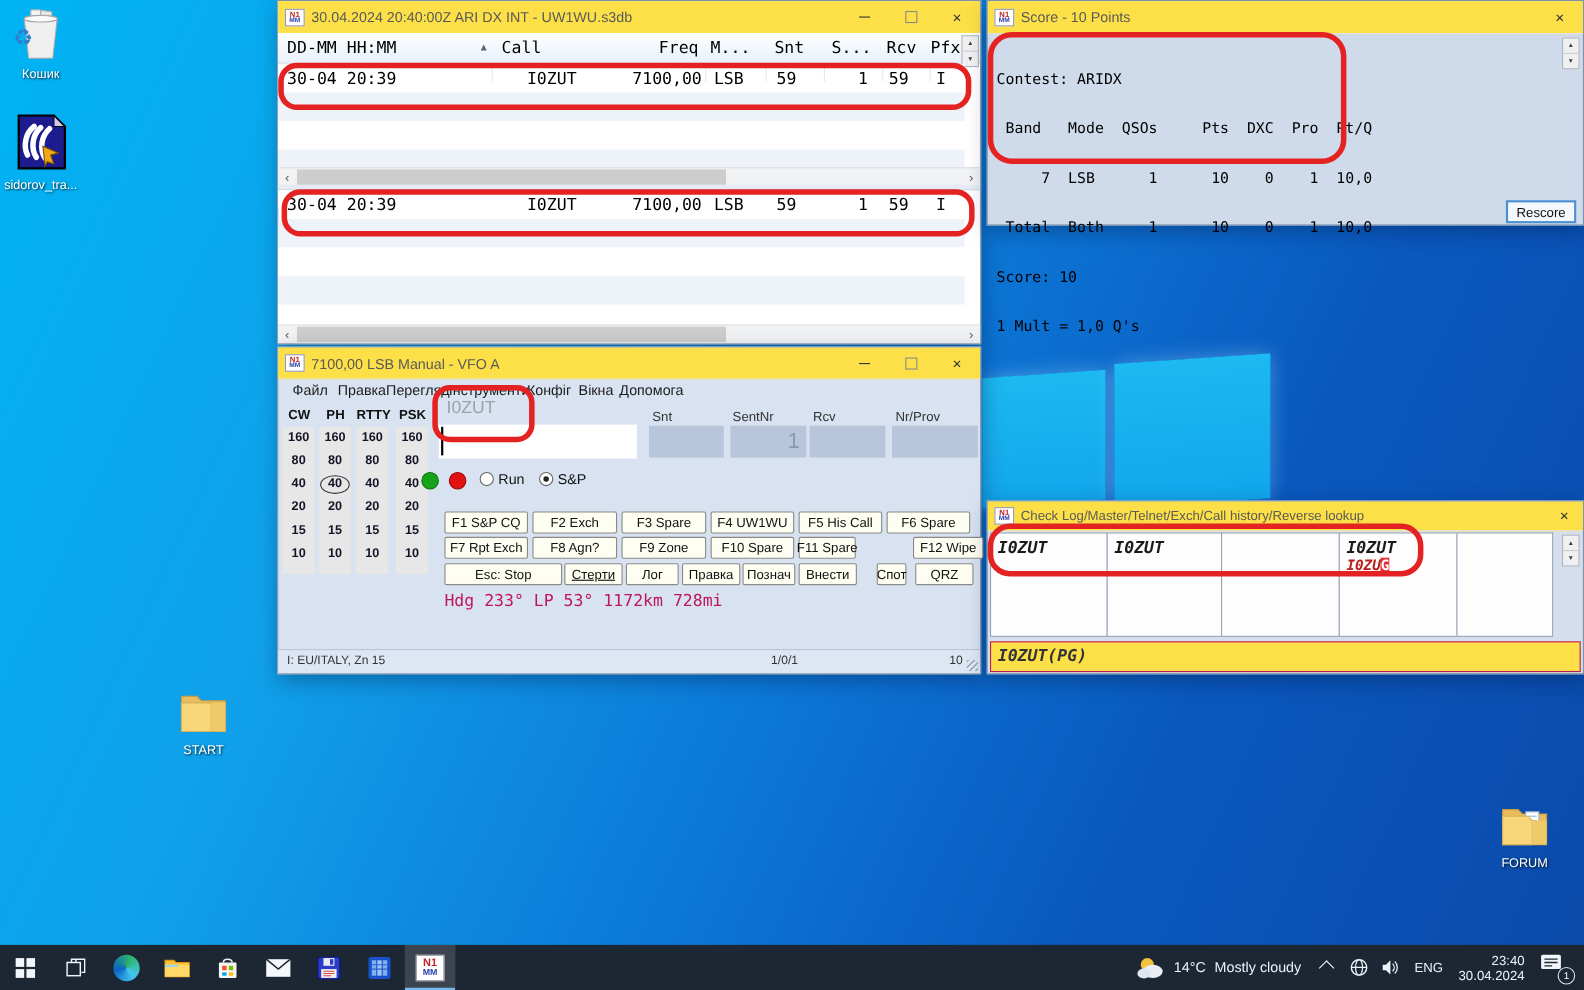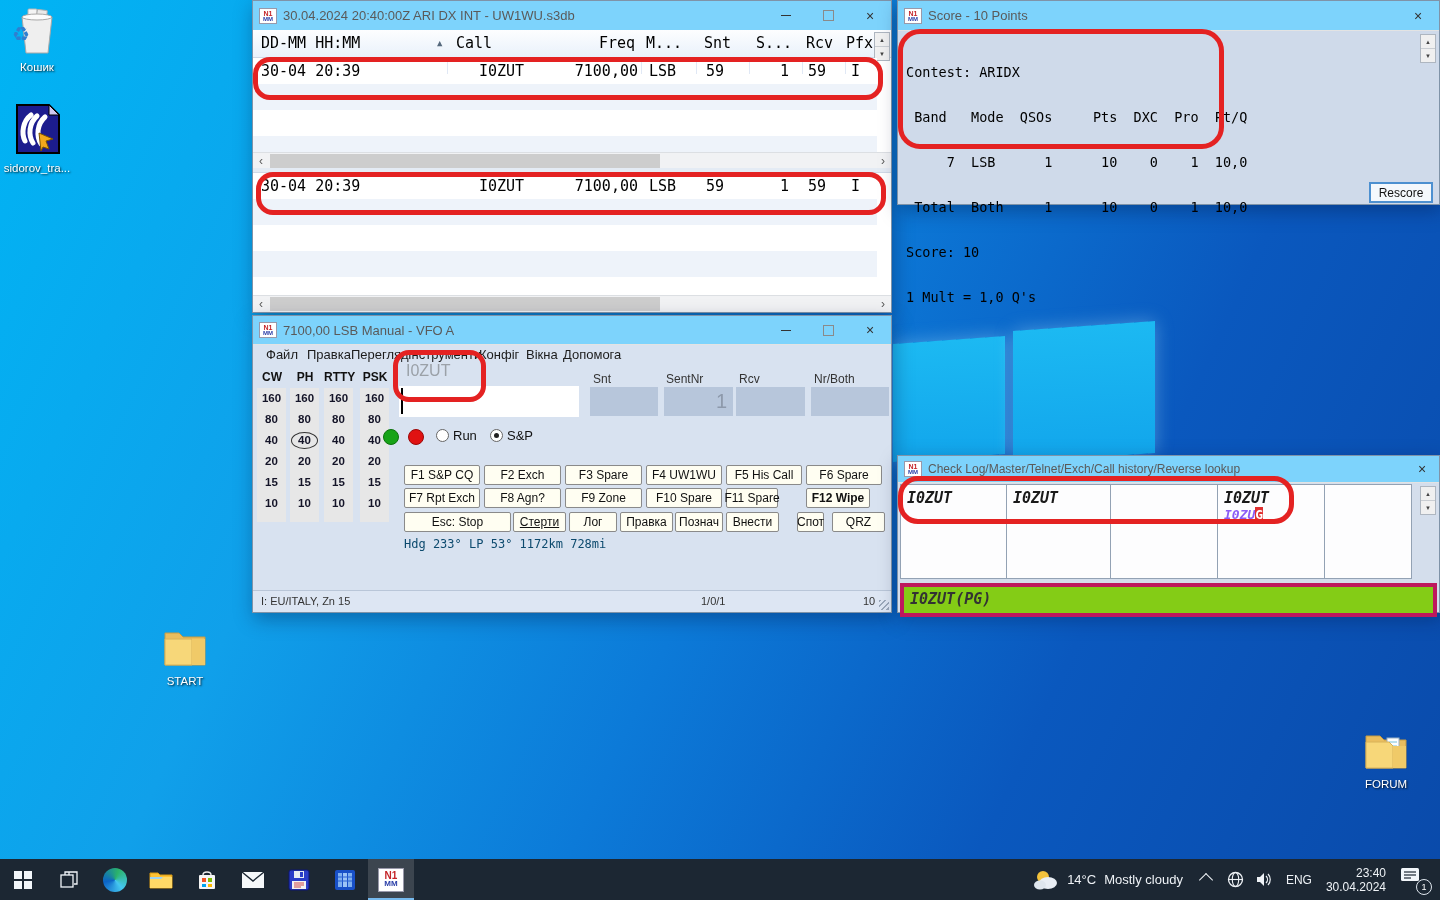--- a/index.html
+++ b/index.html
@@ -5,21 +5,21 @@
   html,body{margin:0;padding:0;}
   #screen{position:relative;width:1440px;height:900px;overflow:hidden;
     font-family:"Liberation Sans",sans-serif;
     background:linear-gradient(115deg,#00b4f4 0%,#10a0ea 28%,#0c7ad8 52%,#0a58be 74%,#0a4aaa 100%);}
   .abs{position:absolute;}
   .mono{font-family:"DejaVu Sans Mono",monospace;}
   
   .wp-pane{position:absolute;background:linear-gradient(180deg,#1cb9f2,#12a6ec);box-shadow:0 0 18px rgba(190,240,255,.35);z-index:1;}
   
   .window{position:absolute;background:#d6e0ee;border:1px solid #7f93a8;box-shadow:2px 6px 18px rgba(0,20,60,.35);z-index:5;box-sizing:border-box;}
-  .titlebar{position:absolute;left:0;top:0;right:0;height:28px;background:#7dd3fc;display:flex;align-items:center;border-bottom:1px solid #e3e3e3;}
+  .titlebar{position:absolute;left:0;top:0;right:0;height:28px;background:#fde047;display:flex;align-items:center;border-bottom:1px solid #e3e3e3;}
   .tb-title{font-size:13px;color:#5a5a5a;margin-left:6px;white-space:nowrap;overflow:hidden;}
   .tb-ctrls{margin-left:auto;display:flex;height:100%;}
   .tb-btn{width:42px;height:100%;display:flex;align-items:center;justify-content:center;color:#333;font-size:14px;}
   .min-glyph{display:block;width:10px;border-bottom:1px solid #333;}
   .max-glyph{display:block;width:9px;height:9px;border:1px solid #8a8a8a;}
   .nm-icon{width:18px;height:16px;margin-left:6px;background:#fff;border:1px solid #99a;box-sizing:border-box;
     display:flex;flex-direction:column;align-items:center;justify-content:center;line-height:1;flex:0 0 auto;}
   .nm-icon b{color:#c42428;font-size:7px;font-weight:bold;letter-spacing:0;}
   .nm-icon i{color:#2b3fa8;font-style:normal;font-size:6px;font-weight:bold;margin-top:-1px;}
   
@@ -293,21 +293,21 @@
 
     <span style="position:absolute;left:153px;top:46px;font-size:16px;color:#9ba1a8;">I0ZUT</span>
     <div style="position:absolute;left:146px;top:70px;width:180px;height:31px;background:#fff;">
       <span style="position:absolute;left:2px;top:2px;width:1.6px;height:26px;background:#000;"></span>
       <span class="mono" style="font-size:16px;"></span>
     </div>
 
     <span class="fld-label" style="left:340px;">Snt</span>
     <span class="fld-label" style="left:413px;">SentNr</span>
     <span class="fld-label" style="left:486px;">Rcv</span>
-    <span class="fld-label" style="left:561px;">Nr/Both</span>
+    <span class="fld-label" style="left:561px;">Nr/Prov</span>
     <div class="fld-box" style="left:337px;width:68px;"></div>
     <div class="fld-box" style="left:411px;width:69px;text-align:right;">
       <span style="font-size:20px;color:#8d99ab;margin-right:6px;line-height:29px;">1</span>
     </div>
     <div class="fld-box" style="left:483px;width:69px;"></div>
     <div class="fld-box" style="left:558px;width:78px;"></div>
 
     <span class="dot" style="left:130px;background:#17a317;border:1px solid #0c720c;"></span>
     <span class="dot" style="left:155px;background:#e01212;border:1px solid #9c0707;"></span>
     <span class="radio" style="left:183px;"></span>
@@ -322,32 +322,32 @@
     <div class="fkey" style="left:312px;top:149px;width:77px;">F3 Spare</div>
     <div class="fkey" style="left:393px;top:149px;width:76px;">F4 UW1WU</div>
     <div class="fkey" style="left:473px;top:149px;width:76px;">F5 His Call</div>
     <div class="fkey" style="left:553px;top:149px;width:76px;">F6 Spare</div>
 
     <div class="fkey" style="left:151px;top:172px;width:76px;">F7 Rpt Exch</div>
     <div class="fkey" style="left:231px;top:172px;width:77px;">F8 Agn?</div>
     <div class="fkey" style="left:312px;top:172px;width:77px;">F9 Zone</div>
     <div class="fkey" style="left:393px;top:172px;width:76px;">F10 Spare</div>
     <div class="fkey" style="left:473px;top:172px;width:52px;">F11 Spare</div>
-    <div class="fkey" style="left:553px;top:172px;width:64px;font-weight:bold;">F12 Wipe</div>
+    <div class="fkey" style="left:577px;top:172px;width:64px;">F12 Wipe</div>
 
     <div class="fkey" style="left:151px;top:196px;width:107px;">Esc: Stop</div>
     <div class="fkey" style="left:260px;top:196px;width:53px;text-decoration:underline;">Стерти</div>
     <div class="fkey" style="left:316px;top:196px;width:48px;">Лог</div>
     <div class="fkey" style="left:367px;top:196px;width:53px;">Правка</div>
     <div class="fkey" style="left:422px;top:196px;width:48px;">Познач</div>
     <div class="fkey" style="left:473px;top:196px;width:53px;">Внести</div>
     <div class="fkey" style="left:544px;top:196px;width:27px;">Спот</div>
     <div class="fkey" style="left:579px;top:196px;width:53px;">QRZ</div>
 
-    <div class="mono" style="position:absolute;left:151px;top:221px;font-size:12px;color:#0c4a6e;white-space:pre;">Hdg 233° LP 53° 1172km 728mi</div>
+    <div class="mono" style="position:absolute;left:151px;top:221px;font-size:15px;color:#be185d;white-space:pre;">Hdg 233° LP 53° 1172km 728mi</div>
 
     <div class="statusbar">
       <span style="position:absolute;left:8px;top:4px;">I: EU/ITALY, Zn 15</span>
       <span style="position:absolute;left:448px;top:4px;">1/0/1</span>
       <span style="position:absolute;left:610px;top:4px;">10</span>
       <span style="position:absolute;right:2px;bottom:2px;width:10px;height:10px;
         background:repeating-linear-gradient(135deg,#9aa8ba 0 1.5px,transparent 1.5px 4px);"></span>
     </div>
   </div>
 
@@ -367,31 +367,31 @@
     </div>
     <div class="chk-col mono" style="left:108px;width:105px;">
       <span class="chk-cell">I0ZUT</span>
     </div>
     <div class="chk-col mono" style="left:212px;width:108px;">
       <span class="chk-cell"></span>
     </div>
     <div class="chk-col mono" style="left:319px;width:108px;">
       <span class="chk-cell">I0ZUT</span>
       <span class="chk-cell" style="top:22px;font-size:13px;">
-        <span style="color:#8b5cf6;">I0ZU</span><span style="color:#fff;background:#e03030;font-style:normal;">G</span>
+        <span style="color:#b91c1c;">I0ZU</span><span style="color:#fff;background:#e03030;font-style:normal;">G</span>
       </span>
     </div>
     <div class="chk-col mono" style="left:426px;width:88px;">
       <span class="chk-cell"></span>
     </div>
     <div class="spinner" style="right:3px;top:30px;">
       <span>▲</span>
       <span>▼</span>
     </div>
-    <div style="position:absolute;left:2px;right:2px;top:127px;height:26px;background:#84cc16;border:4px solid #be185d;">
+    <div style="position:absolute;left:2px;right:2px;top:127px;height:26px;background:#fde047;border:1px solid #be185d;">
       <span class="mono" style="position:absolute;left:6px;top:3px;font-size:15px;font-weight:bold;font-style:italic;color:#333;">I0ZUT(PG)</span>
     </div>
   </div>
 
   <div class="anno" style="left:253px;top:57px;width:620px;height:33px;border-radius:17px;"></div>
   <div class="anno" style="left:256px;top:172px;width:620px;height:33px;border-radius:17px;"></div>
   <div class="anno" style="left:898px;top:29px;width:316px;height:110px;border-radius:22px;"></div>
   <div class="anno" style="left:393px;top:350px;width:83px;height:42px;border-radius:16px;"></div>
   <div class="anno" style="left:898px;top:476px;width:386px;height:38px;border-radius:20px;"></div>
 

